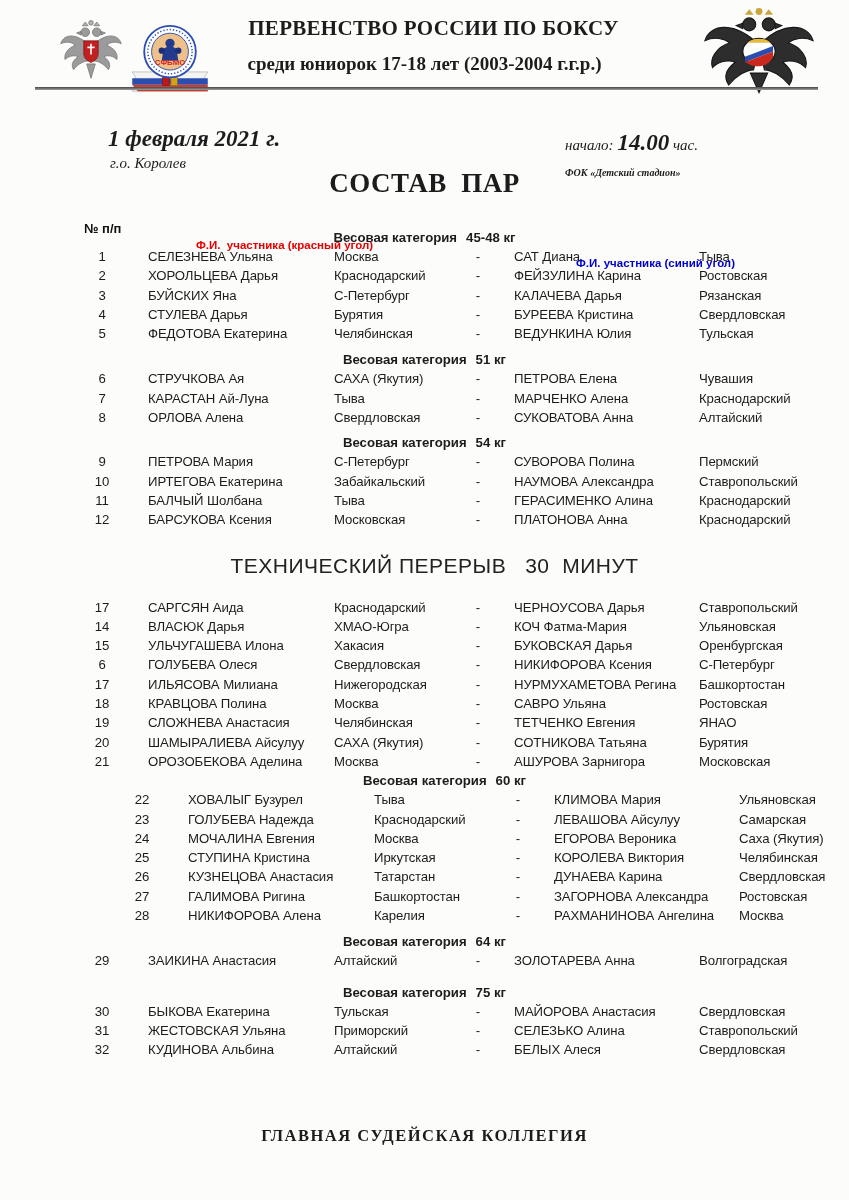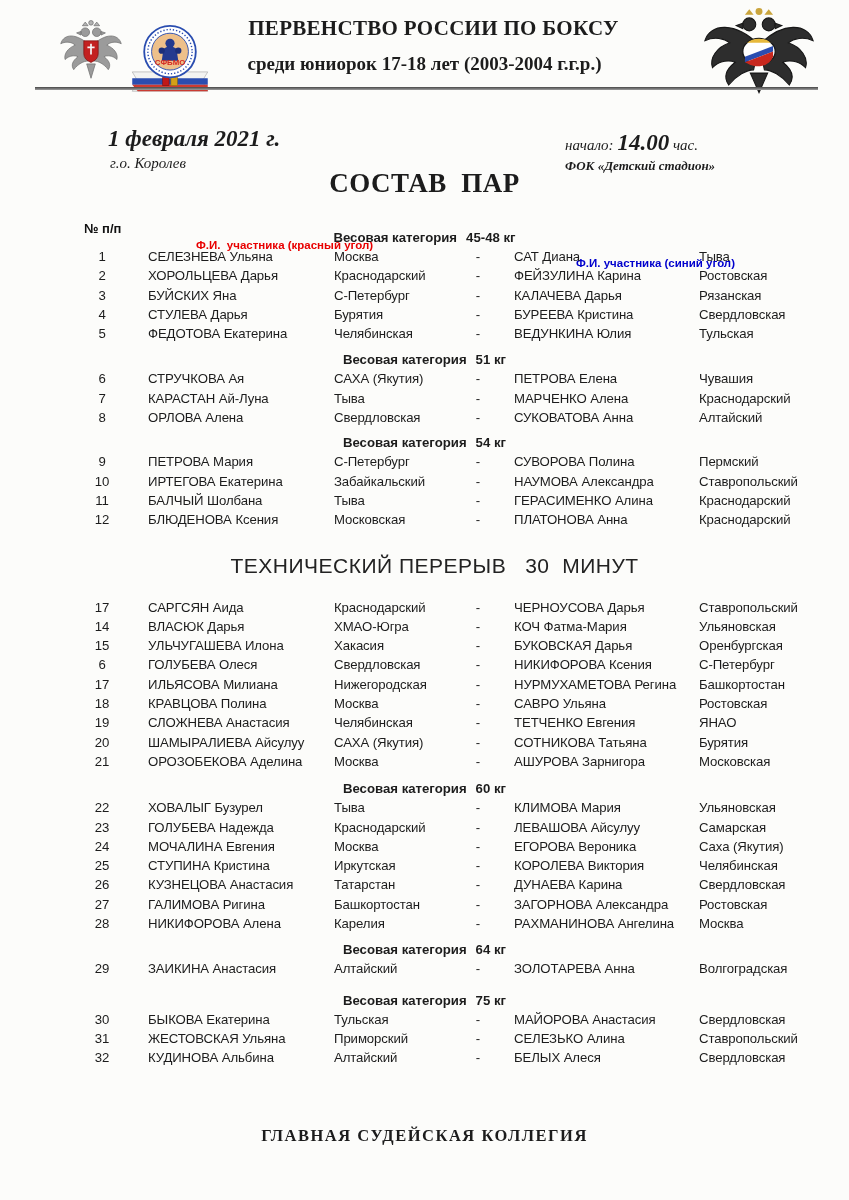--- a/index.html
+++ b/index.html
@@ -31,21 +31,21 @@
     font-family:"Liberation Serif", serif; font-style:italic;
   }
   .date-main { font-weight:bold; font-size:23px; }
   .date-city { font-size:15px; margin-top:3px; margin-left:2px; }
   .time-block {
     position:absolute; top:130px; left:565px;
     font-family:"Liberation Serif", serif; font-style:italic;
   }
   .time-line { font-size:15px; }
   .time-big  { font-size:23px; font-weight:bold; }
-  .venue     { font-size:13px; font-weight:bold; margin-top:2px; }
+  .venue     { font-size:10px; font-weight:bold; margin-top:11px; }
 
   .doc-title {
     position:absolute; top:168px; left:0; right:0; text-align:center;
     font-family:"Liberation Serif", serif; font-weight:bold; font-size:27px;
     white-space:pre; letter-spacing:0.5px;
   }
 
   
   .col-headers { position:absolute; top:203px; left:0; width:849px; height:14px;
                  font-weight:bold; white-space:pre; }
@@ -63,21 +63,21 @@
   .c-num  { position:absolute; left:80px;  width:44px; text-align:center; }
   .c-rname{ position:absolute; left:148px; }
   .c-rreg { position:absolute; left:334px; }
   .c-dash { position:absolute; left:462px; width:32px; text-align:center; }
   .c-bname{ position:absolute; left:514px; }
   .c-breg { position:absolute; left:699px; }
 
   .sec-idx-2 { margin-top:7px; }
   .sec-idx-3 { margin-top:6px; }
   .sec-idx-4 { margin-top:17px; }
-  .sec-idx-5 { margin-top:8px; }
+  .sec-idx-5 { margin-top:0;padding-left:40px; }
   .sec-idx-6 { margin-top:7px; }
   .sec-idx-7 { margin-top:12px; }
 
   .break-banner {
     margin-top:21px; height:30px; line-height:30px; text-align:center;
     font-size:21px; letter-spacing:0.5px; white-space:pre; color:#222;padding-left:20px;
   }
 
   
   .footer {
@@ -272,21 +272,21 @@
             <div class="bout-row">
     <span class="c-num">11</span>
     <span class="c-rname">БАЛЧЫЙ Шолбана</span>
     <span class="c-rreg">Тыва</span>
     <span class="c-dash">-</span>
     <span class="c-bname">ГЕРАСИМЕНКО Алина</span>
     <span class="c-breg">Краснодарский</span>
   </div>
             <div class="bout-row">
     <span class="c-num">12</span>
-    <span class="c-rname">БЛЮДЕНОВА Ксения</span>
+    <span class="c-rname">БАРСУКОВА Ксения</span>
     <span class="c-rreg">Московская</span>
     <span class="c-dash">-</span>
     <span class="c-bname">ПЛАТОНОВА Анна</span>
     <span class="c-breg">Краснодарский</span>
   </div>
           </div>
   </section>
       </div>
     <div class="break-banner">ТЕХНИЧЕСКИЙ ПЕРЕРЫВ   30  МИНУТ</div>
     <div id="sections-after">

